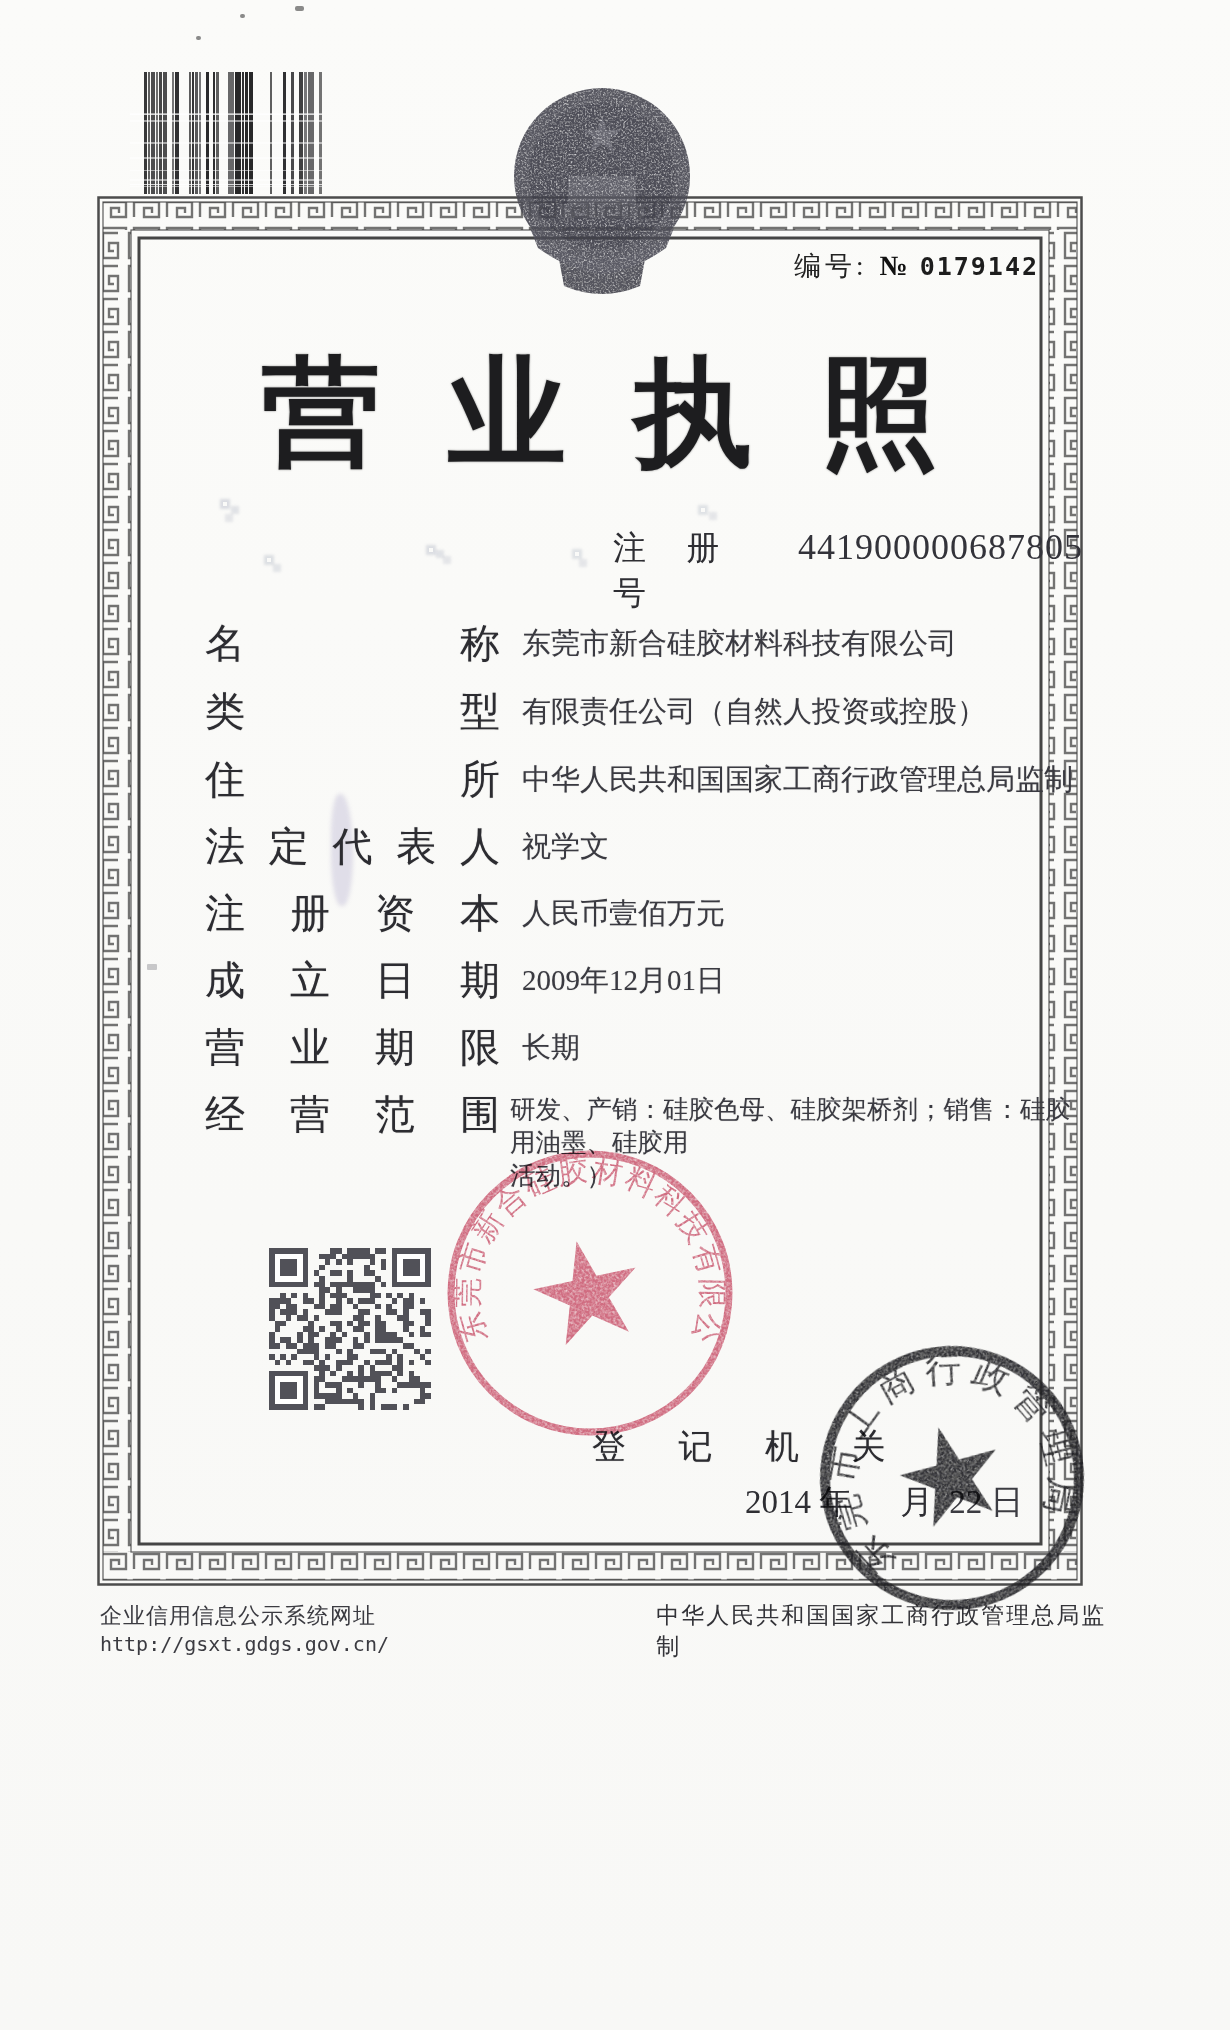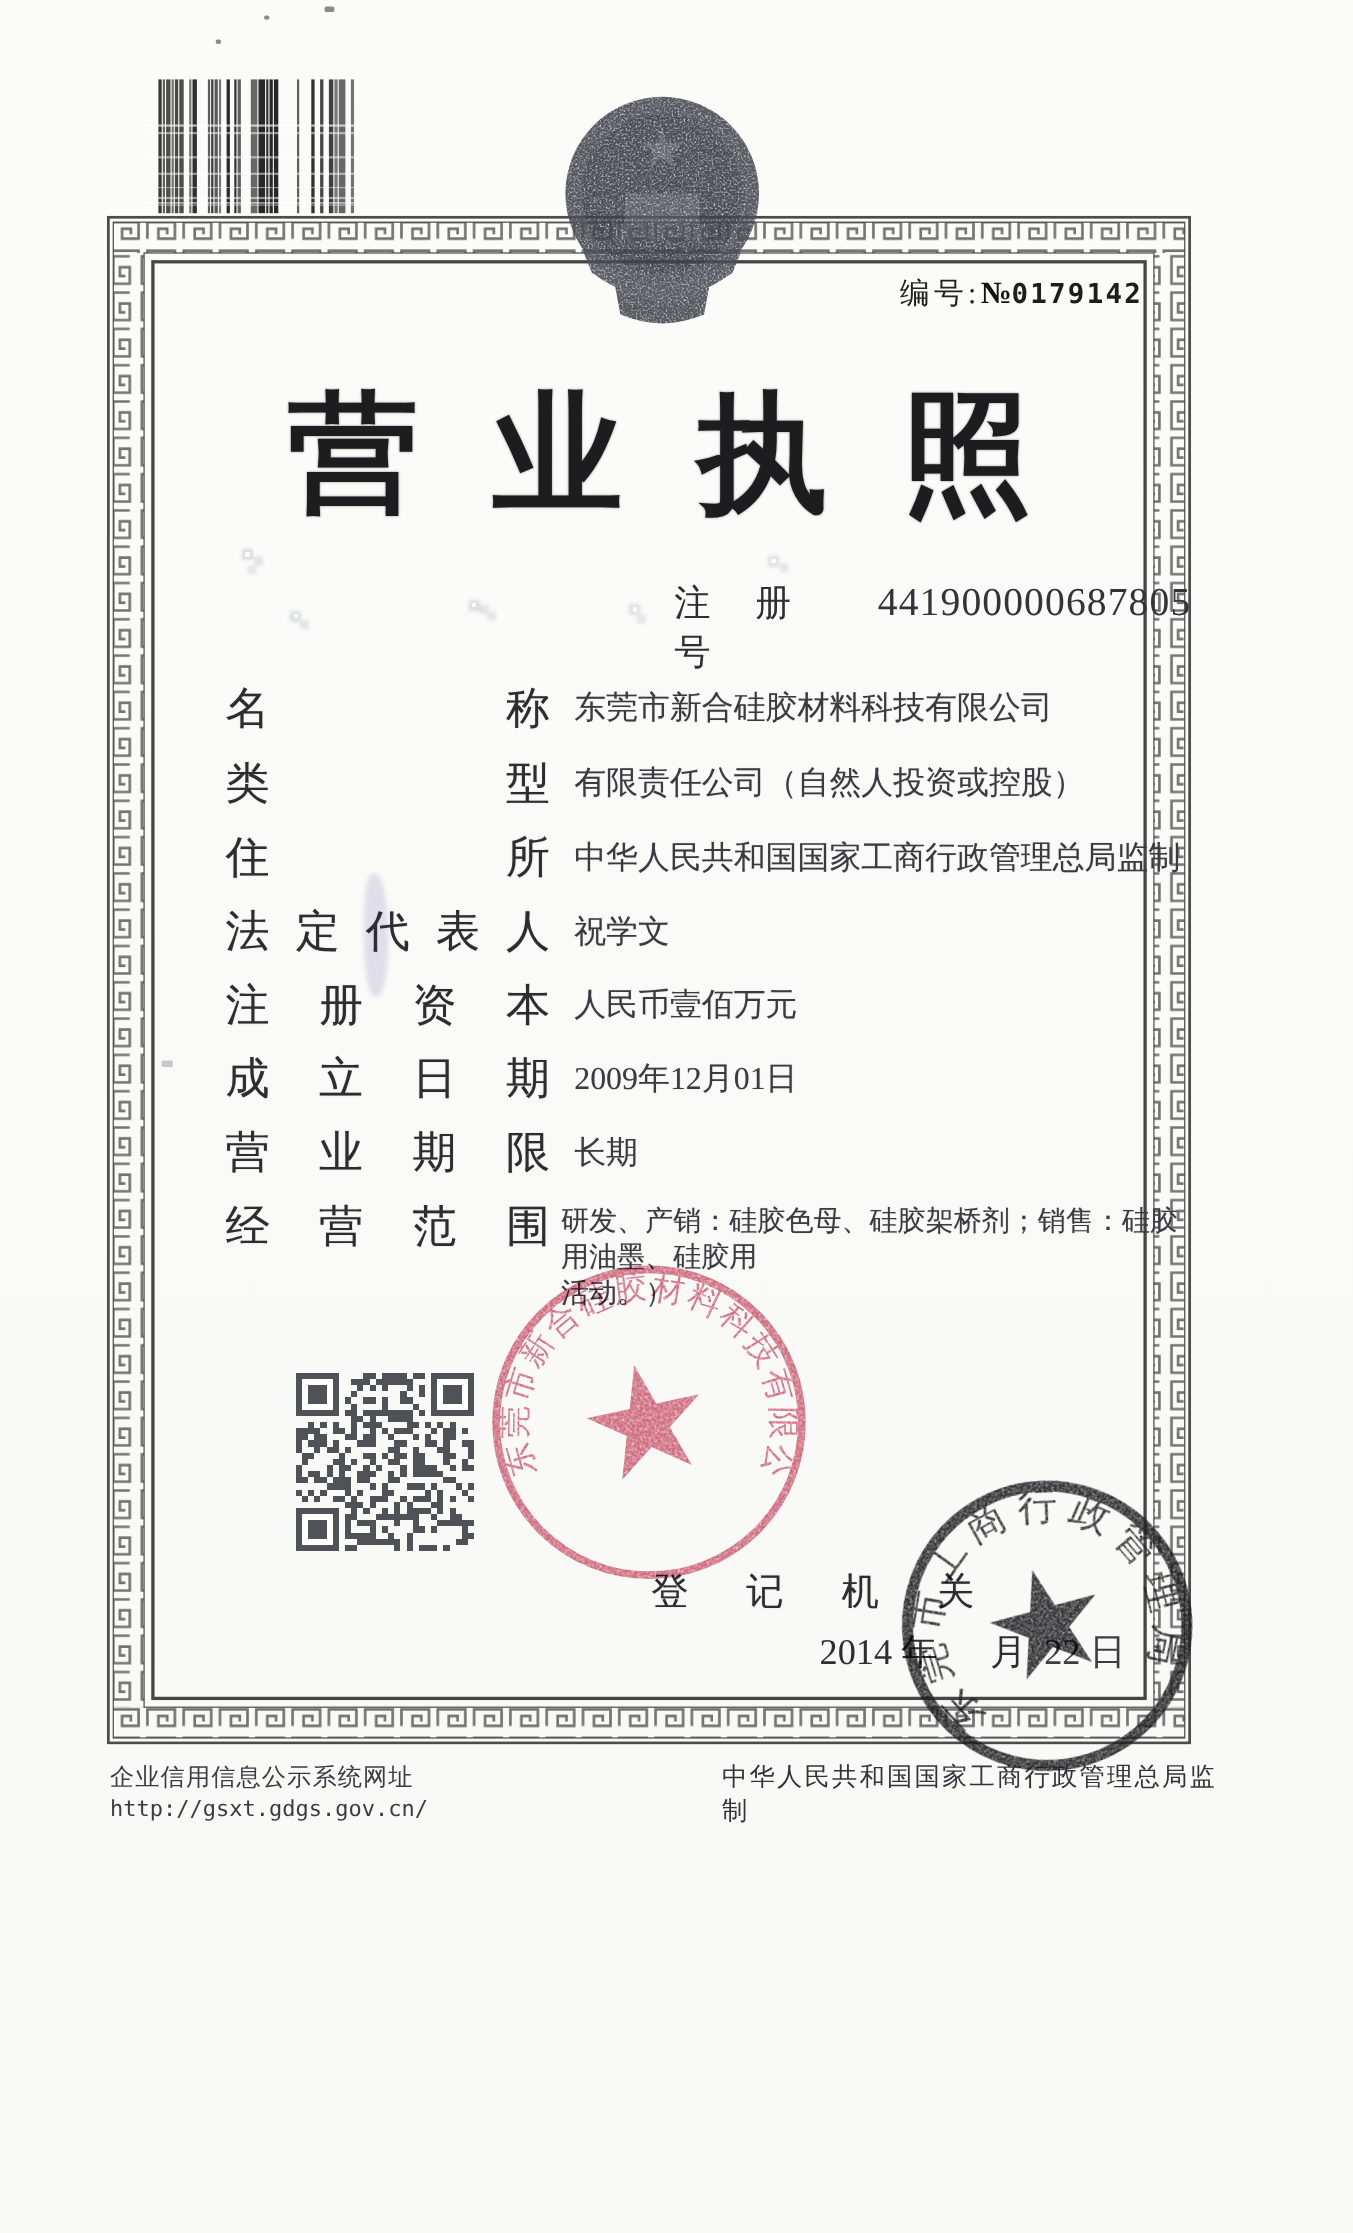--- a/index.html
+++ b/index.html
@@ -6,21 +6,21 @@
   .scan{position:relative;width:1230px;height:2030px;background:linear-gradient(180deg,#fbfbf9 0%,#f9f9f7 60%,#f8f8f6 100%);overflow:hidden;font-family:"Liberation Serif","DejaVu Serif",serif;color:#2b2b30;}
   .speck{position:absolute;background:#5a5a5a;border-radius:2px;opacity:.7;}
   
   .barcode{position:absolute;left:130px;top:72px;width:192px;height:122px;filter:blur(.3px);}
   
   .emblem{position:absolute;left:500px;top:78px;width:208px;height:228px;z-index:5;filter:blur(.35px);opacity:.92;}
   
   .frame{position:absolute;left:97px;top:196px;width:986px;height:1390px;z-index:2;}
   .frame svg.border{position:absolute;left:0;top:0;z-index:1;}
   .content{position:absolute;left:0;top:0;width:100%;height:100%;z-index:2;}
-  .serial{position:absolute;right:44px;top:52px;display:flex;align-items:baseline;gap:0;}
+  .serial{position:absolute;right:44px;top:52px;display:flex;align-items:baseline;gap:12px;}
   .serial .lab{font-size:27px;letter-spacing:4px;color:#222;}
   .serial .sym{font-size:28px;font-weight:bold;color:#111;}
   .serial .num{font-family:"DejaVu Sans Mono",monospace;font-size:25px;font-weight:bold;letter-spacing:2px;color:#1d1d1d;}
   .title{position:absolute;left:0;right:16px;top:138px;text-align:center;font-family:"Liberation Sans","DejaVu Sans",sans-serif;font-weight:bold;font-size:118px;letter-spacing:68px;padding-left:104px;color:#1d1d1f;text-shadow:0 0 2px rgba(20,20,20,.55);}
   .regno{position:absolute;left:516px;top:330px;display:flex;align-items:baseline;gap:28px;}
   .regno .lab{font-size:33px;letter-spacing:16px;color:#2e2e33;}
   .regno .num{font-size:36px;letter-spacing:1px;margin-left:26px;color:#33333a;}
   .row{position:absolute;left:108px;display:flex;align-items:flex-start;}
   .row .lab{width:295px;font-size:40px;color:#2c2c31;text-shadow:0 0 1px rgba(30,30,30,.35);}
   [data-justify]{display:flex;justify-content:space-between;}

